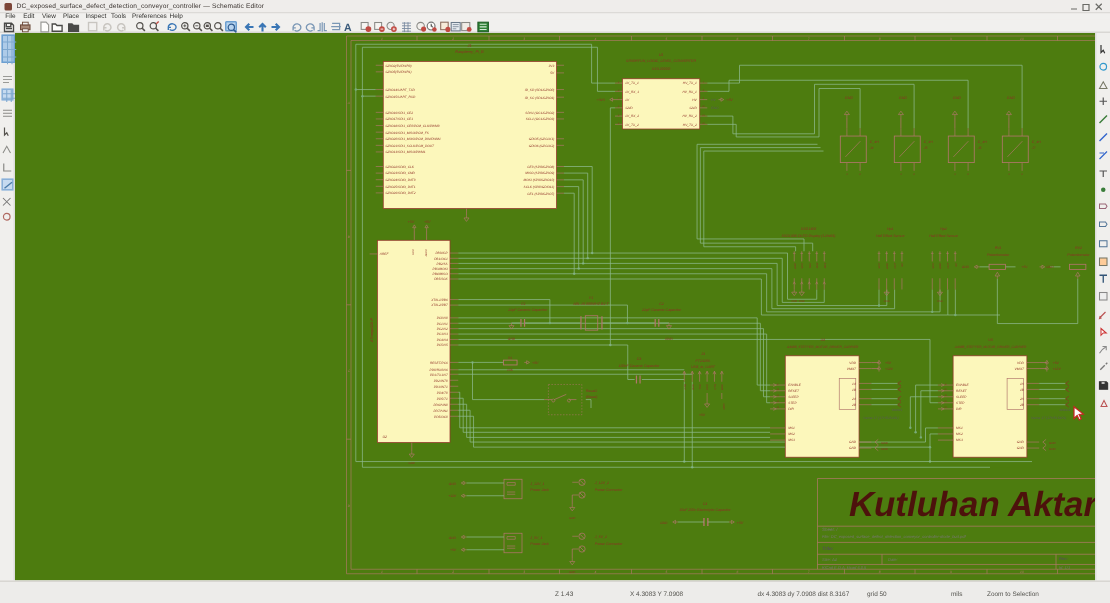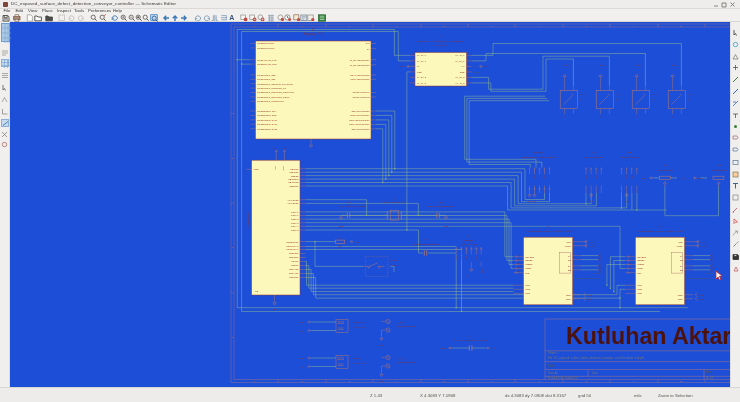--- a/index.html
+++ b/index.html
@@ -7,21 +7,21 @@
 #titlebar .t{position:absolute;left:11px;top:1.2px;font-size:4.4px;color:#3a332f;letter-spacing:0.1px;}
 #ticon{position:absolute;left:2.5px;top:1.5px;width:5.5px;height:5.5px;background:#7d4638;border-radius:1px;}
 #menubar{position:absolute;left:0;top:8.5px;width:740px;height:4.8px;background:#f1f0ee;font-size:4.3px;color:#302f2c;}
 #menubar span{position:absolute;top:-0.4px;}
 #toolbar{position:absolute;left:0;top:13.3px;width:740px;height:8.7px;background:#f1f0ee;border-bottom:0.5px solid #d9d7d4;}
 .ti{position:absolute;top:0.6px;width:8px;height:7.5px;}
 #lefttb{position:absolute;left:0;top:22px;width:10px;height:365px;background:#f0efed;border-right:0.5px solid #ddd;}
 .li{position:absolute;left:1px;width:8px;height:8px;}
 #righttb{position:absolute;left:729.5px;top:22px;width:10.5px;height:365px;background:#f0efed;border-left:0.5px solid #ddd;}
 .ri{position:absolute;left:1.5px;width:8px;height:8px;}
-#canvas{position:absolute;left:10px;top:22px;width:719.5px;height:364.5px;background:#1d4ed8;}
+#canvas{position:absolute;left:10px;top:22px;width:719.5px;height:364.5px;background:#4d7c0f;font-style:italic;}
 #statusbar{position:absolute;left:0;top:386.5px;width:740px;height:15.5px;background:#edeceA;border-top:0.5px solid #d8d6d2;font-size:4.3px;color:#55544f;}
 #statusbar span{position:absolute;top:5px;}
 </style></head>
 <body>
 <div id="canvas">
     <svg width="719.5" height="364.5" viewBox="10 22 719.5 364.5">
       <g stroke="#b8796f" stroke-width="0.4" fill="none">
 <path d="M231,24 H731 M231,24 V382.5 M231,382.5 H731 M234,27 H731 M234,27 V379.5 M234,379.5 H731"></path>
 <path d="M278,24 V27 M278,379.5 V382.5 M326,24 V27 M326,379.5 V382.5 M373,24 V27 M373,379.5 V382.5 M421,24 V27 M421,379.5 V382.5 M468,24 V27 M468,379.5 V382.5 M515,24 V27 M515,379.5 V382.5 M563,24 V27 M563,379.5 V382.5 M610,24 V27 M610,379.5 V382.5 M658,24 V27 M658,379.5 V382.5 M705,24 V27 M705,379.5 V382.5 M231,113.6 H234 M231,203.2 H234 M231,292.8 H234 "></path>
 </g>

